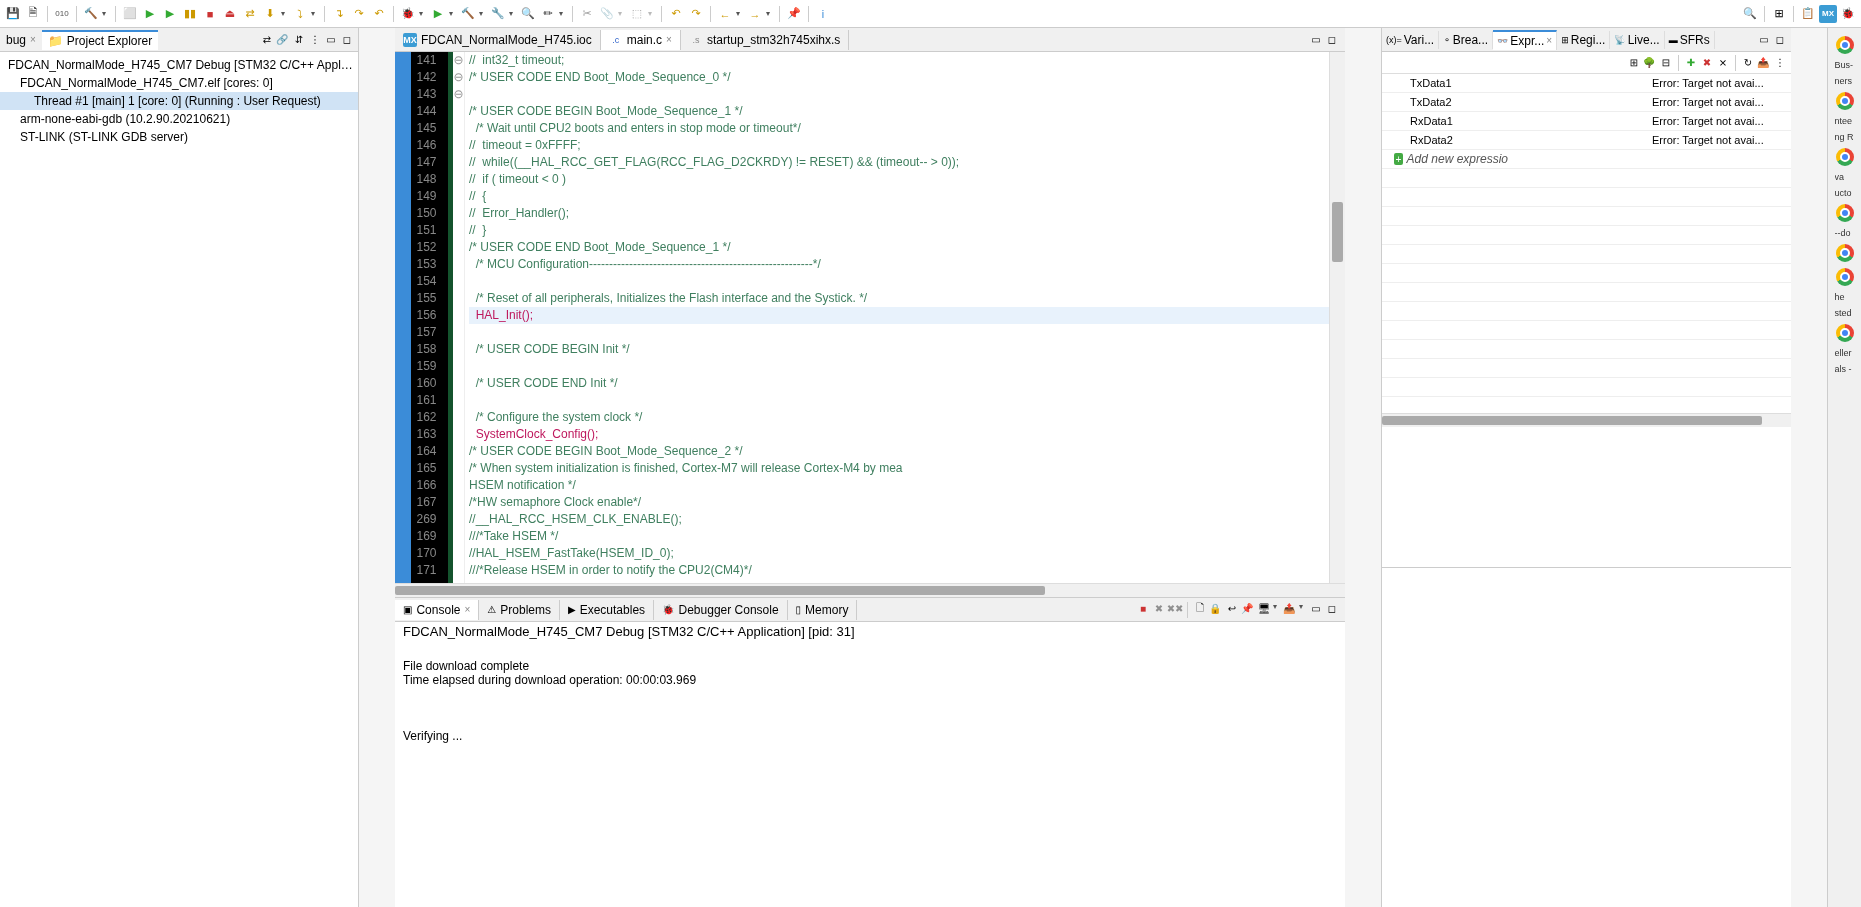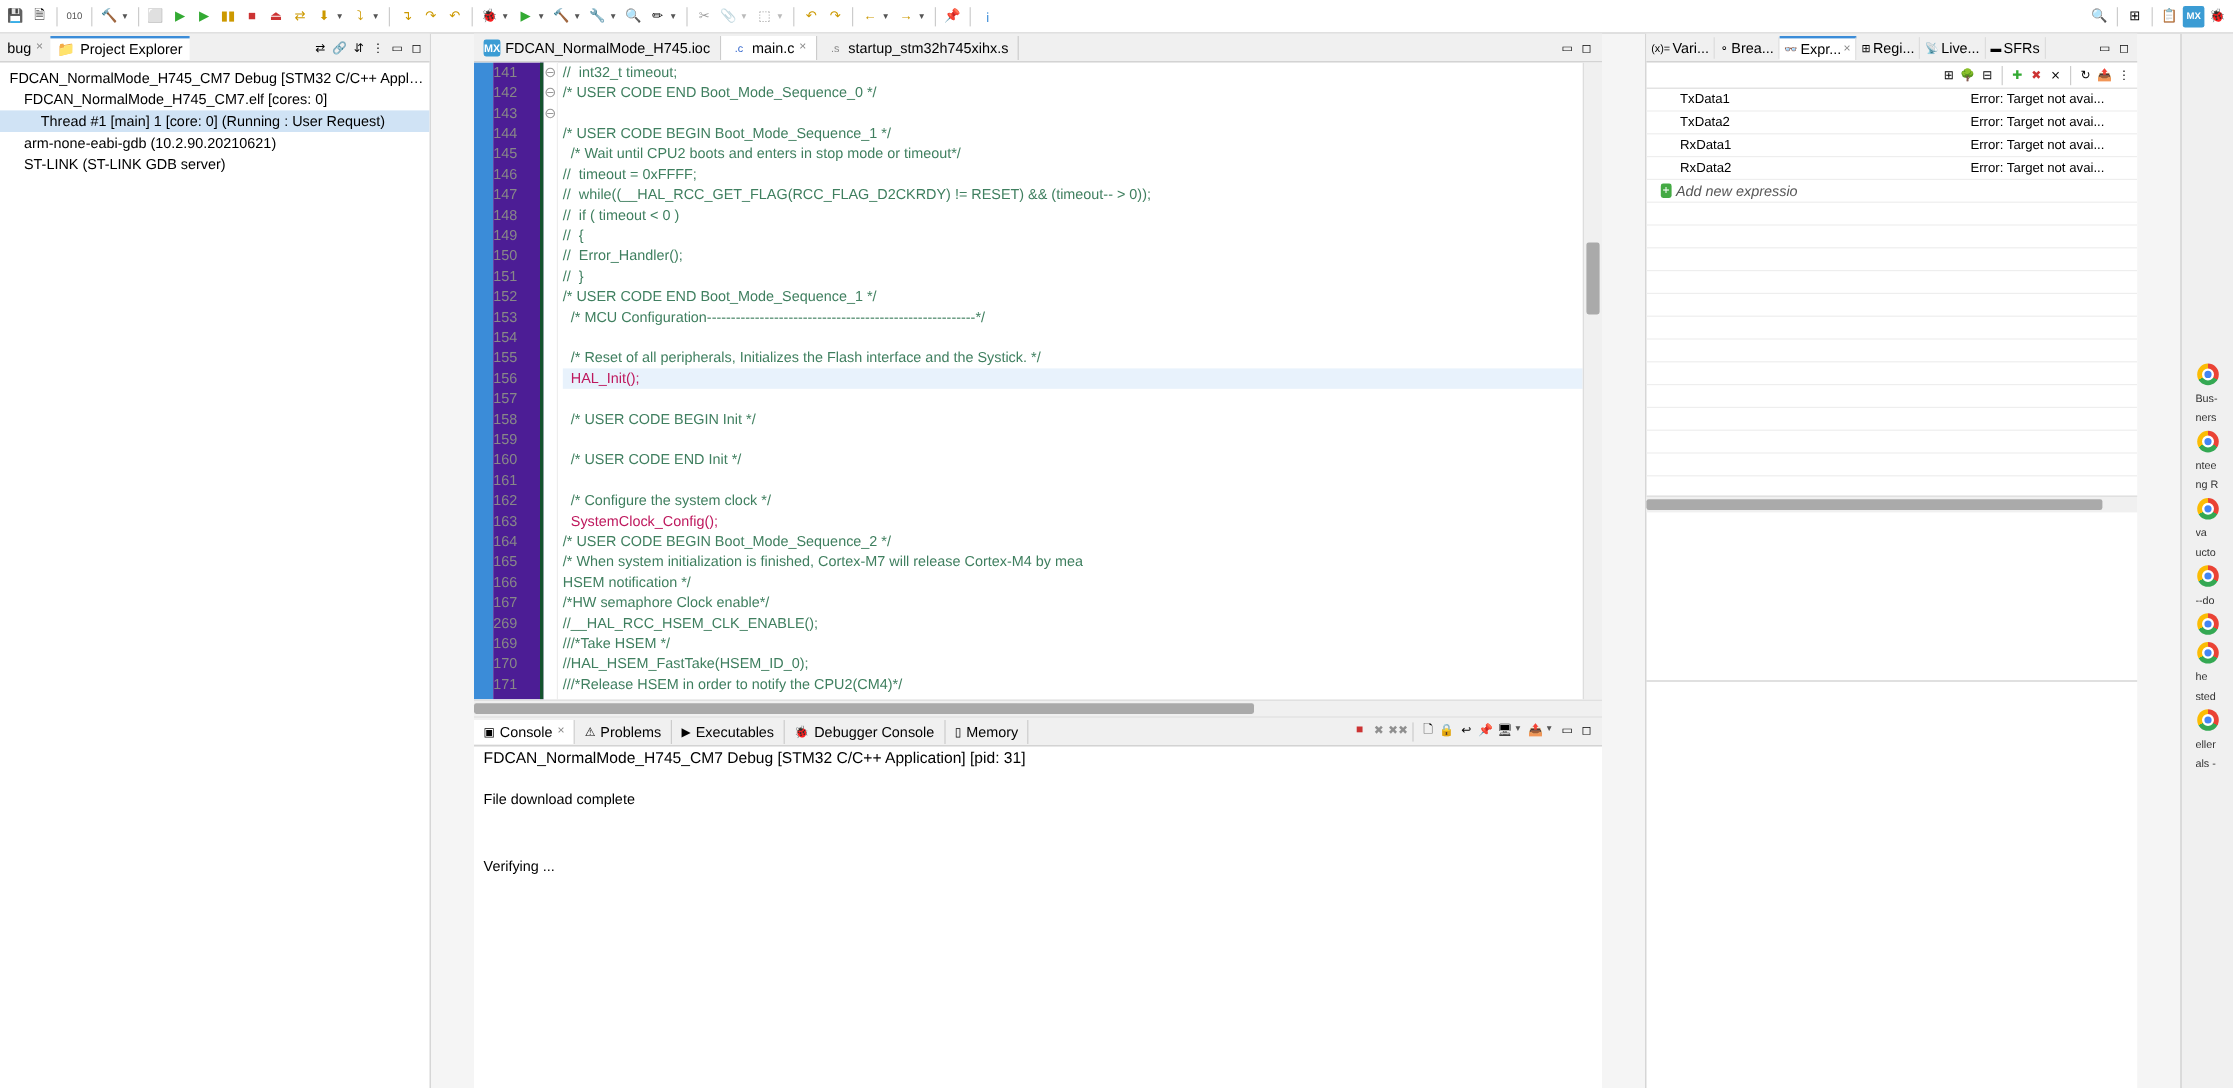--- a/index.html
+++ b/index.html
@@ -23,21 +23,21 @@
 .tree-item.l2 { padding-left:34px; }
 .center-panel { flex:1; display:flex; flex-direction:column; background:#fff; }
 .editor-tabs { height:24px; background:#f0f0f0; border-bottom:1px solid #ccc; display:flex; align-items:center; }
 .ed-tab { padding:3px 8px; display:flex; align-items:center; gap:4px; border-right:1px solid #ccc; cursor:pointer; }
 .ed-tab.active { background:#fff; }
 .ed-icon { width:14px; height:14px; font-size:9px; display:flex; align-items:center; justify-content:center; }
 .mx-icon { background:#3b9cd4; color:#fff; font-weight:bold; border-radius:2px; }
 .c-icon { color:#3366cc; }
 .s-icon { color:#888; }
 .editor { flex:1; display:flex; overflow:hidden; font-family:Consolas,monospace; font-size:13px; position:relative; }
-.gutter { width:42px; background:#4c1d95; border-right:3px solid #14532d; text-align:left; color:#888; padding-right:6px; line-height:17px; user-select:none; }
+.gutter { width:42px; background:#000000; border-right:5px solid #14532d; text-align:center; color:#888; padding-right:6px; line-height:17px; user-select:none; }
 .fold { width:12px; background:#fff; border-right:1px solid #eee; line-height:17px; font-size:9px; color:#999; text-align:center; }
 .code { flex:1; overflow:auto; line-height:17px; white-space:pre; padding-left:4px; }
 .code-line { height:17px; }
 .code-line.hl { background:#e8f2fc; }
 .cm { color:#3f7f5f;margin-top:20px; }
 .kw { color:#be185d; }
 .bp-bar { width:16px; background:#3b8cd8; }
 .vscroll { width:16px; background:#f0f0f0; border-left:1px solid #ddd; position:relative; }
 .vthumb { position:absolute; left:2px; right:2px; background:#aaa; border-radius:2px; }
 .right-panel { width:410px; background:#fff; border-left:1px solid #ccc; display:flex; flex-direction:column; }
@@ -52,21 +52,21 @@
 .grid-row { display:flex; height:19px; border-bottom:1px solid #eee; align-items:center; }
 .gc { padding:1px 6px; font-size:11px; overflow:hidden; white-space:nowrap; }
 .gc1 { width:132px; padding-left:28px; } .gc2 { width:132px; } .gc3 { flex:1; }
 .add-row { color:#555; font-style:italic; padding-left:12px !important; display:flex; align-items:center; gap:4px; }
 .plus { width:12px; height:12px; background:#4a4; color:#fff; border-radius:2px; display:flex; align-items:center; justify-content:center; font-size:10px; font-style:normal; }
 .bottom-panel { height:310px; border-top:1px solid #ccc; background:#fff; display:flex; flex-direction:column; }
 .bp-tabs { height:24px; background:#f0f0f0; border-bottom:1px solid #ccc; display:flex; align-items:center; }
 .bp-right-icons { margin-left:auto; display:flex; gap:2px; padding-right:6px; }
 .console { flex:1; overflow:auto; padding:4px 8px; font-family:Consolas,monospace; font-size:13px; }
 .console-title { padding:2px 8px; font-size:13px; }
-.side-strip { width:44px; background:#f0f0f0; border-left:1px solid #ccc; display:flex; flex-direction:column; align-items:center; padding-top:8px; gap:6px;justify-content:center; }
+.side-strip { width:34px; background:#f0f0f0; border-left:1px solid #ccc; display:flex; flex-direction:column; align-items:center; padding-top:8px; gap:6px; }
 .chrome { width:18px; height:18px; border-radius:50%; background:conic-gradient(#ea4335 0 120deg,#34a853 120deg 240deg,#fbbc05 240deg 360deg); position:relative; }
 .chrome::after { content:""; position:absolute; inset:4px; background:#4285f4; border-radius:50%; border:2px solid #fff; }
 .side-label { font-size:9px; writing-mode:horizontal-tb; text-align:left; color:#333; width:20px; overflow:hidden; }
 .hscroll { height:14px; background:#f0f0f0; border-top:1px solid #ddd; position:relative; }
 .hthumb { position:absolute; top:2px; bottom:2px; background:#aaa; border-radius:2px; }
 .editor-min { margin-left:auto; display:flex; gap:2px; padding-right:6px; }
 </style>
 </head>
 <body>
 
@@ -298,20 +298,21 @@
           <span class="mini-icon">📤</span>
           <span class="dd">▾</span>
           <span class="mini-icon">▭</span>
           <span class="mini-icon">◻</span>
         </div>
       </div>
       <div class="console-title">FDCAN_NormalMode_H745_CM7 Debug [STM32 C/C++ Application]  [pid: 31]</div>
       <div class="console" id="console">
           <div>&nbsp;</div>
           <div>File download complete</div>
+          <div>Time elapsed during download operation: 00:00:03.969</div>
           <div>&nbsp;</div>
           <div>&nbsp;</div>
           <div>&nbsp;</div>
           <div>Verifying ...</div>
         </div>
     </div>
   </div>
 
   <div class="right-panel">
     <div class="rp-tabs" id="rp-tabs">

